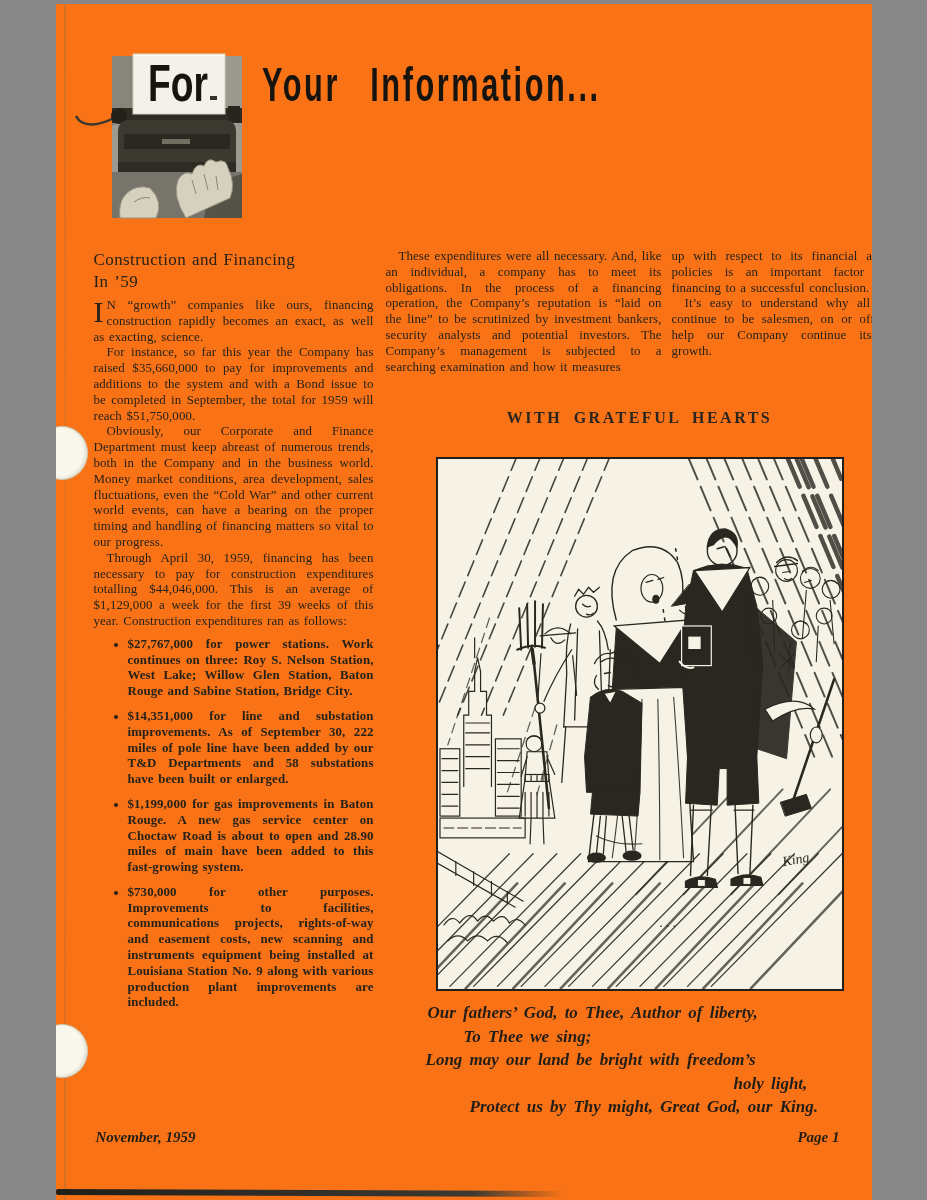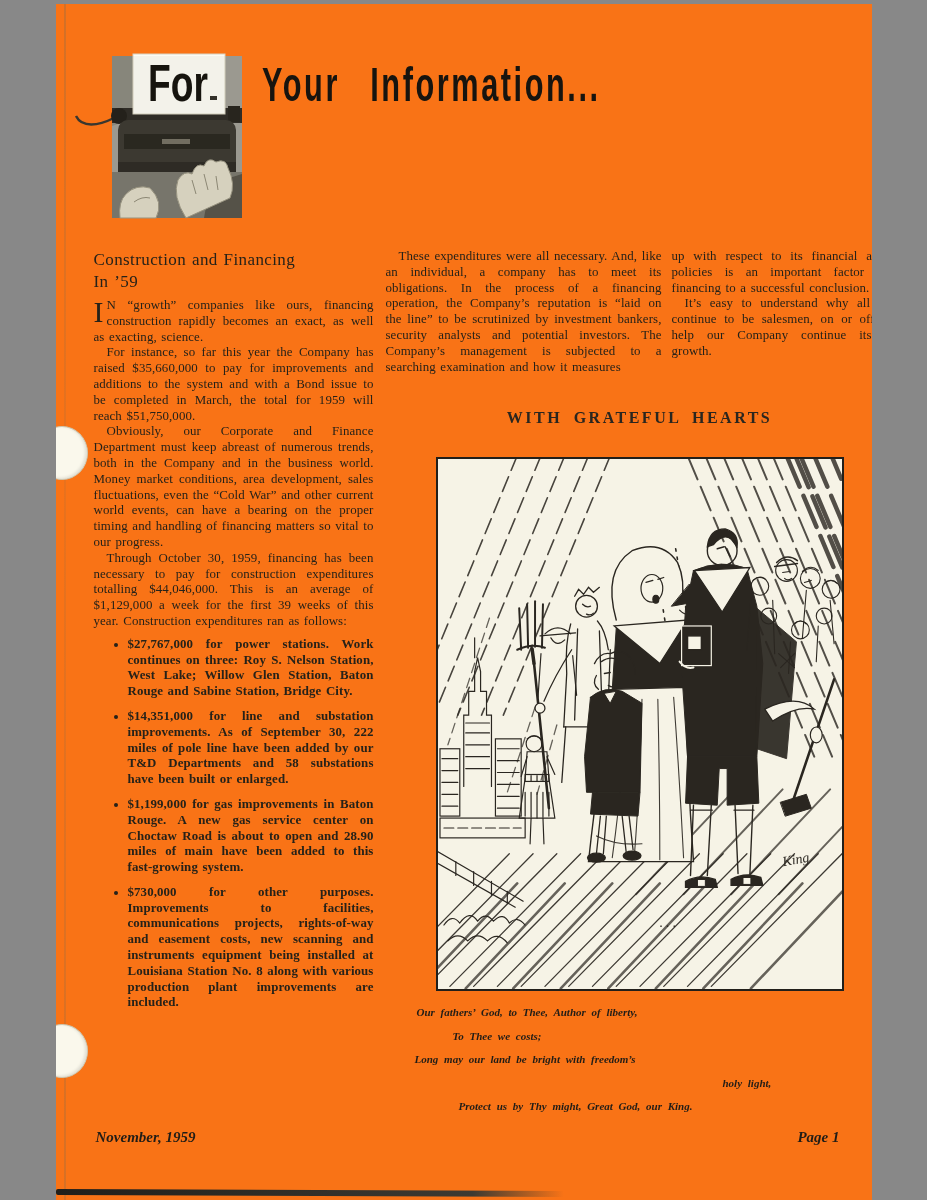--- a/index.html
+++ b/index.html
@@ -40,22 +40,22 @@
   .bullets{margin:7px 0 0 0;padding:0 0 0 34px;list-style:disc outside;font-weight:bold;}
   .bullets li{margin:0 0 9px 0;}
   .sig{text-align:right;margin-top:13px !important;padding-right:38px;font-style:italic;letter-spacing:.5px;}
   
   .feature-head{position:absolute;left:380px;top:405px;width:408px;margin:0;
     text-align:center;font-size:16px;font-weight:700;letter-spacing:2.5px;word-spacing:5px;color:#2a261f;}
   .illo{position:absolute;left:380px;top:453px;width:408px;height:534px;margin:0;
     border:2.5px solid #221f1a;background:#f6f3e6;box-sizing:border-box;}
   .illo svg{display:block;width:100%;height:100%;}
   
-  .poem{position:absolute;left:329px;top:997px;width:480px;
-    font-weight:700;font-style:italic;font-size:11px;line-height:23.5px;
+  .poem{position:absolute;left:340px;top:997px;width:480px;
+    font-weight:700;font-style:italic;font-size:17px;line-height:23.5px;
     word-spacing:3px;color:#211d17;}
   .poem div{white-space:nowrap;}
   .pl1{margin-left:32px;} .pl2{margin-left:68px;} .pl3{margin-left:30px;}
   .pl4{margin-left:338px;} .pl5{margin-left:74px;}
   
   .footer{position:absolute;left:0;top:1125px;width:100%;box-sizing:border-box;
     display:flex;justify-content:space-between;padding:0 32px 0 40px;
     font-weight:700;font-style:italic;font-size:15px;color:#211d17;}
 </style>
 </head>
@@ -102,28 +102,28 @@
           <path d="M104,120 l2,14"></path>
       </g>
       <rect x="0" y="0" width="130" height="162" fill="#4a4840" opacity=".05"></rect>
     </svg>
   </div>
   <div class="headline">Your Information...</div>
 
   <section class="col col1">
     <h2 class="art-title"><span>Construction and Financing</span><br><span>In ’59</span></h2>
     <p><span class="dropcap">I</span><span>N</span> <span>“growth” companies like ours, financing construction rapidly becomes an exact, as well as exacting, science.</span></p>
-    <p class="ind">For instance, so far this year the Company has raised $35,660,000 to pay for improvements and additions to the system and with a Bond issue to be completed in March, the total for 1959 will reach $51,750,000.</p>
+    <p class="ind">For instance, so far this year the Company has raised $35,660,000 to pay for improvements and additions to the system and with a Bond issue to be completed in September, the total for 1959 will reach $51,750,000.</p>
     <p class="ind">Obviously, our Corporate and Finance Department must keep abreast of numerous trends, both in the Company and in the business world. Money market conditions, area development, sales fluctuations, even the “Cold War” and other current world events, can have a bearing on the proper timing and handling of financing matters so vital to our progress.</p>
-    <p class="ind">Through October 30, 1959, financing has been necessary to pay for construction expenditures totalling $44,046,000. This is an average of $1,129,000 a week for the first 39 weeks of this year. Construction expenditures ran as follows:</p>
+    <p class="ind">Through April 30, 1959, financing has been necessary to pay for construction expenditures totalling $44,046,000. This is an average of $1,129,000 a week for the first 39 weeks of this year. Construction expenditures ran as follows:</p>
     <ul class="bullets">
       <li>$27,767,000 for power stations. Work continues on three: Roy S. Nelson Station, West Lake; Willow Glen Station, Baton Rouge and Sabine Station, Bridge City.</li>
       <li>$14,351,000 for line and substation improvements. As of September 30, 222 miles of pole line have been added by our T&amp;D Departments and 58 substations have been built or enlarged.</li>
       <li>$1,199,000 for gas improvements in Baton Rouge. A new gas service center on Choctaw Road is about to open and 28.90 miles of main have been added to this fast-growing system.</li>
-      <li>$730,000 for other purposes. Improvements to facilities, communications projects, rights-of-way and easement costs, new scanning and instruments equipment being installed at Louisiana Station No. 8 along with various production plant improvements are included.</li>
+      <li>$730,000 for other purposes. Improvements to facilities, communications projects, rights-of-way and easement costs, new scanning and instruments equipment being installed at Louisiana Station No. 9 along with various production plant improvements are included.</li>
     </ul>
   </section>
 
   <section class="col col2">
     <p class="ind">These expenditures were all necessary. And, like an individual, a company has to meet its obligations. In the process of a financing operation, the Company’s reputation is “laid on the line” to be scrutinized by investment bankers, security analysts and potential investors. The Company’s management is subjected to a searching examination and how it measures</p>
   </section>
 
   <section class="col col3">
     <p>up with respect to its financial and operating policies is an important factor in bringing financing to a successful conclusion.</p>
     <p class="ind">It’s easy to understand why all of us must continue to be salesmen, on or off the job, to help our Company continue its remarkable growth.</p>
@@ -347,21 +347,21 @@
         </g>
 
         <text x="222" y="472" font-size="11" fill="#2a2620" stroke="none" font-family="DejaVu Sans Mono, monospace">...</text>
         <text x="348" y="410" font-size="14" fill="#2a2620" stroke="none" font-style="italic" font-family="Liberation Serif, serif" transform="rotate(-10 352 406)">King</text>
       </g>
     </svg>
   </figure>
 
   <div class="poem">
     <div class="pl1">Our fathers’ God, to Thee, Author of liberty,</div>
-    <div class="pl2">To Thee we costs;</div>
+    <div class="pl2">To Thee we sing;</div>
     <div class="pl3">Long may our land be bright with freedom’s</div>
     <div class="pl4">holy light,</div>
     <div class="pl5">Protect us by Thy might, Great God, our King.</div>
   </div>
 
   <div class="footer">
     <span>November, 1959</span>
     <span>Page 1</span>
   </div>
 

